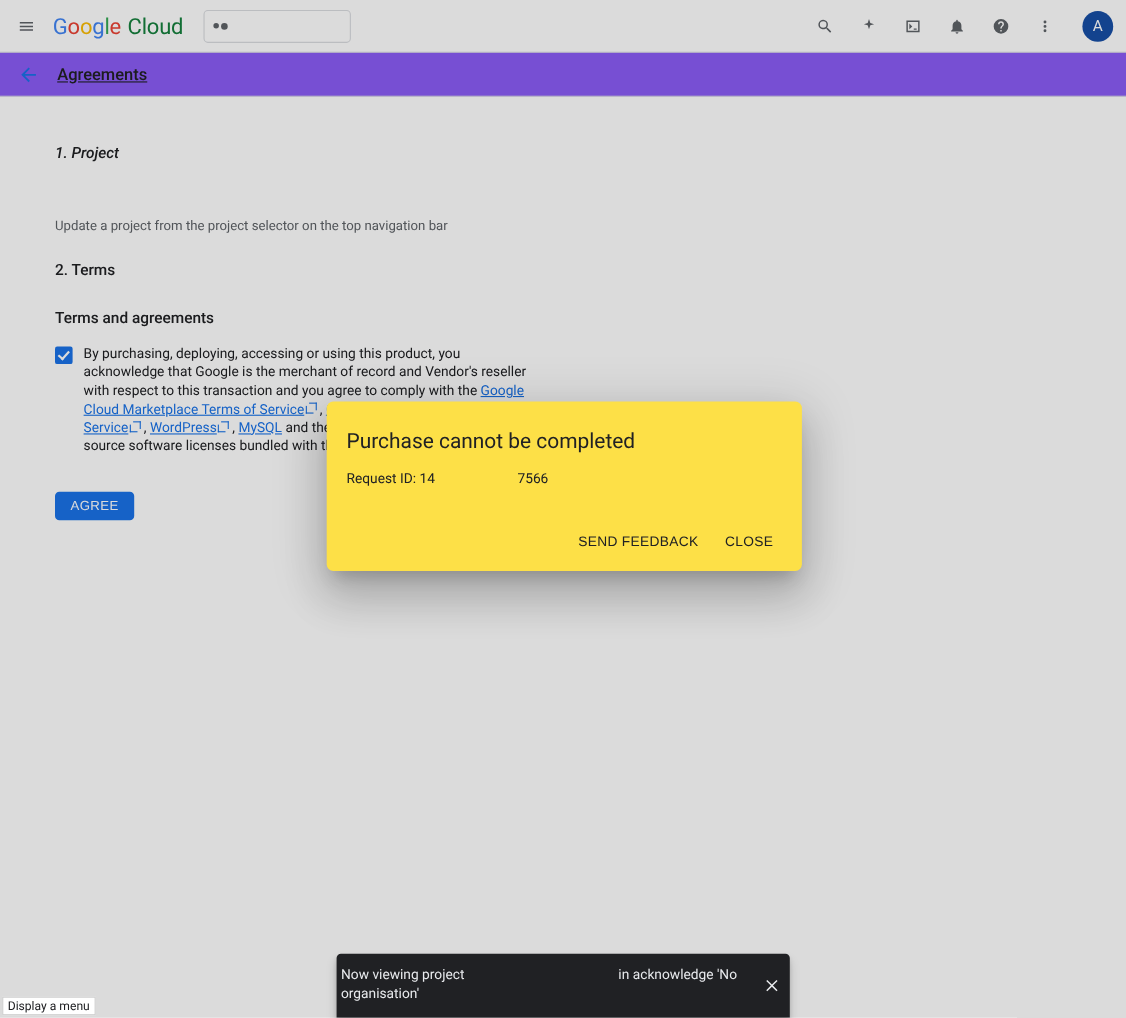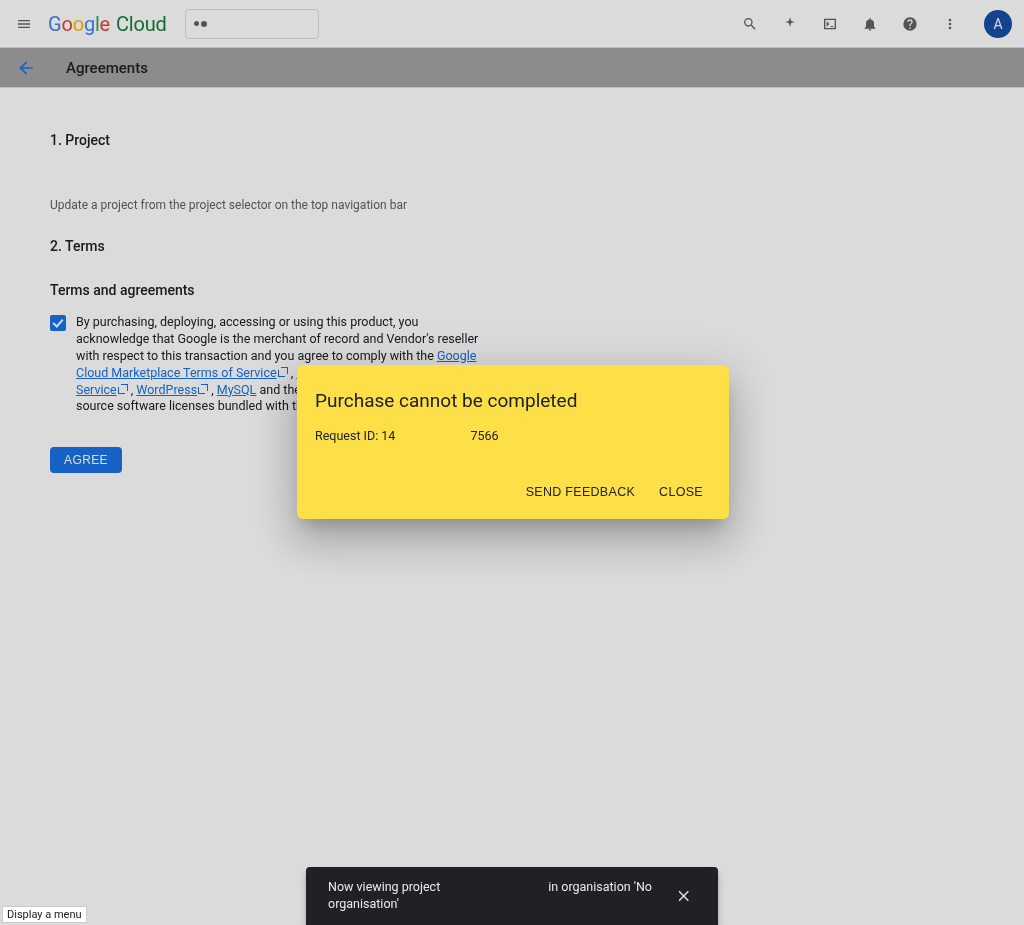--- a/index.html
+++ b/index.html
@@ -62,39 +62,40 @@
       background: #174ea6; color: #fff;
       display: flex; align-items: center; justify-content: center;
       font-size: 14px; cursor: pointer; margin-left: 6px;
     }
     
     .subheader {
       position: relative;
       height: 40px;
       display: flex; align-items: center;
       padding: 0 16px;
-      gap: 30px;
+      gap: 16px;
       border-bottom: 1px solid #dadce0;
-      background: #a3a3a3;
+      background: #8b5cf6;
+      text-decoration: underline;
     }
     .back-icon { width: 20px; height: 20px; color: #1a73e8; cursor: pointer; }
     .back-icon svg { width: 20px; height: 20px; fill: currentColor; }
     .page-title { font-size: 15px; font-weight: 500; color: #202124; }
     
     .content {
       position: relative;
       padding: 44px 50px;
       font-size: 13px;
       color: #202124;
       background: #fff;
       height: calc(100% - 88px);
     }
     .h1 { font-size: 16px; font-weight: 500; margin-bottom: 6px; }
     .lead { font-size: 13px; color: #202124; margin-bottom: 30px; }
-    .h2 { font-size: 14px; font-weight: 500; margin-bottom: 50px; }
+    .h2 { font-size: 14px; font-weight: 500; margin-bottom: 50px; font-style: italic; }
     .hint { font-size: 12px; color: #5f6368; margin-bottom: 26px; }
     .h2b { font-size: 14px; font-weight: 500; margin-bottom: 28px; }
     .h3 { font-size: 14px; font-weight: 500; margin-bottom: 16px; }
     .terms-row { display: flex; gap: 10px; max-width: 430px; line-height: 1.35; margin-bottom: 20px; }
     .checkbox {
       flex-shrink: 0; width: 16px; height: 16px; margin-top: 1px;
       background: #1a73e8; border-radius: 2px; position: relative; cursor: pointer;
     }
     .checkbox::after {
       content: ''; position: absolute; left: 5px; top: 1.5px;
@@ -134,21 +135,21 @@
     .modal-actions { display: flex; justify-content: flex-end; gap: 8px; padding: 34px 18px 6px 18px; }
     .flat-btn { background: none; border: none; font-size: 12.5px; font-weight: 500; letter-spacing: 0.3px; color: #202124; padding: 6px 8px; cursor: pointer; border-radius: 4px; }
     
     .snackbar {
       position: absolute; z-index: 10;
       left: 306px; bottom: 0;
       width: 412px; min-height: 58px;
       background: #202124; color: #e8eaed;
       border-radius: 4px 4px 0 0;
       display: flex; align-items: center;
-      padding: 12px 22px; font-size: 12.5px;
+      padding: 12px 4px; font-size: 12.5px;
       box-shadow: 0 3px 5px -1px rgba(0,0,0,.2), 0 6px 10px 0 rgba(0,0,0,.14);
     }
     .snack-text { flex: 1; display: flex; justify-content: space-between; gap: 20px; line-height: 1.35; }
     .snack-left { max-width: 170px; }
     .snack-right { max-width: 120px; }
     .snack-close { margin-left: 20px; color: #e8eaed; cursor: pointer; font-size: 16px; width: 24px; height: 24px; display: flex; align-items: center; justify-content: center; }
     .snack-close svg { width: 16px; height: 16px; fill: currentColor; }
     
     .tooltip {
       position: absolute; z-index: 12; left: 2px; bottom: 2px;
@@ -258,21 +259,21 @@
   </div>
   <div class="modal-actions">
     <button class="flat-btn">SEND FEEDBACK</button>
     <button class="flat-btn">CLOSE</button>
   </div>
 </div>
 
 <div class="snackbar">
   <div class="snack-text">
     <div class="snack-left">Now viewing project organisation'</div>
-    <div class="snack-right">in organisation 'No</div>
+    <div class="snack-right">in acknowledge 'No</div>
   </div>
   <div class="snack-close">
     <svg viewBox="0 0 24 24">
         <path d="M18.3 5.71 12 12l6.3 6.29-1.41 1.42L10.59 13.4 4.29 19.7 2.88 18.3 9.17 12 2.88 5.71 4.29 4.29 10.59 10.6l6.3-6.31z" transform="translate(1 0)"></path>
       </svg>
   </div>
 </div>
 
 <div class="tooltip">Display a menu</div>
 

